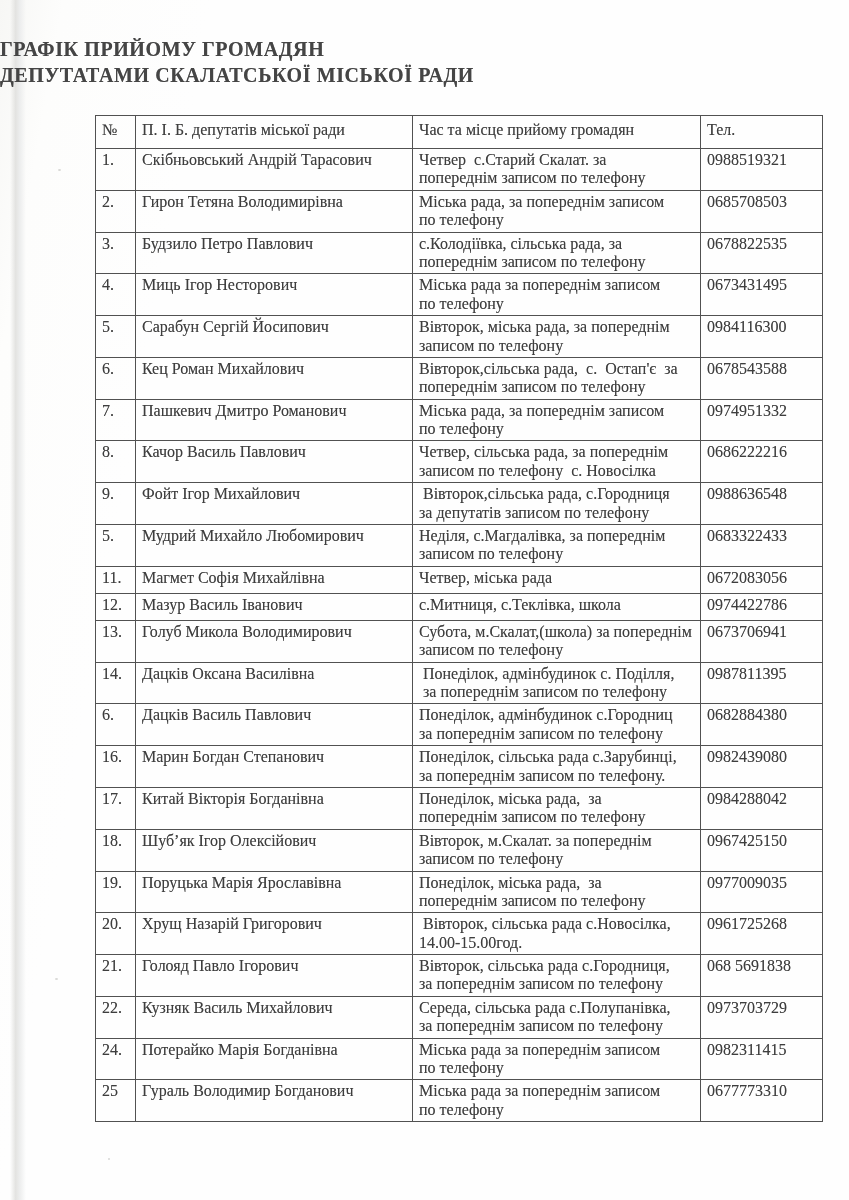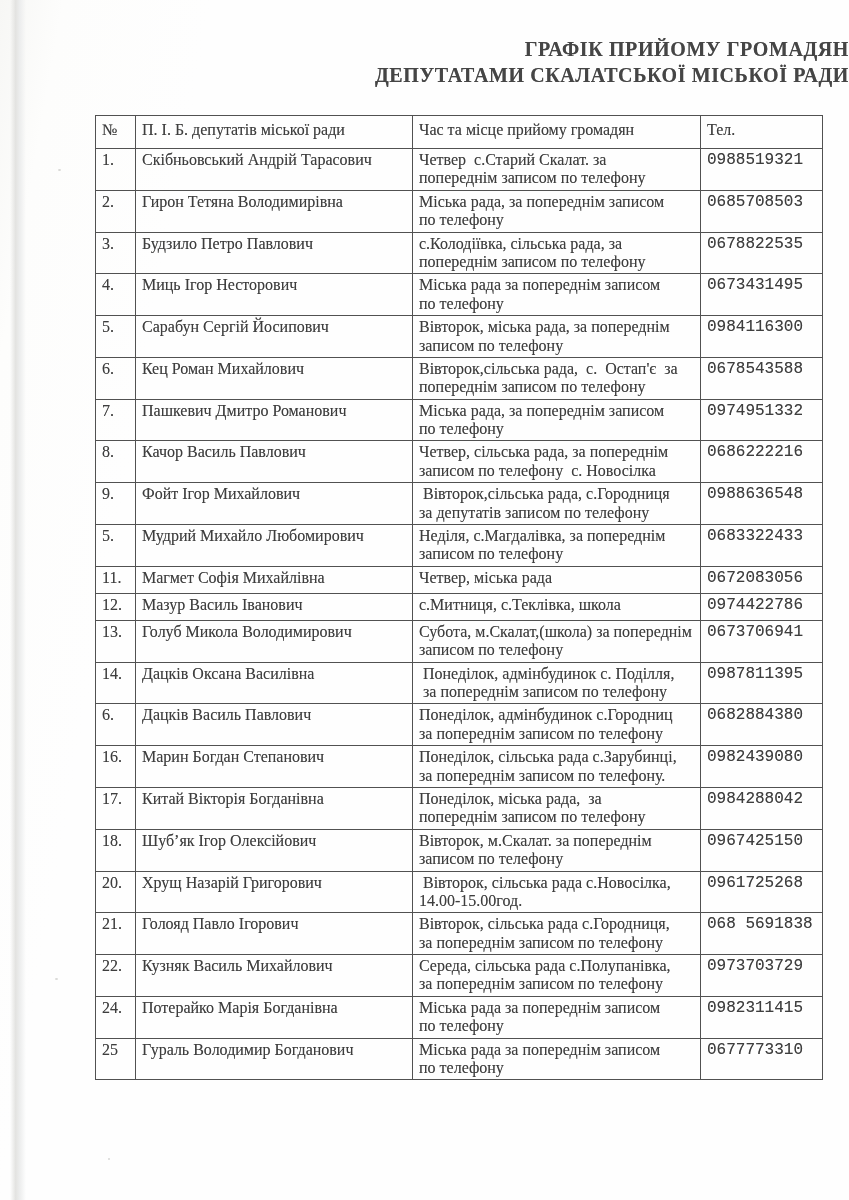--- a/index.html
+++ b/index.html
@@ -32,21 +32,21 @@
     border-radius: 50%;
     width: 3px;
     height: 2px;
     opacity: .55;
   }
   .title {
     position: absolute;
     top: 36px;
     left: 0;
     width: 849px;
-    text-align: right;
+    text-align: left;
     color: #454545;
     font-weight: bold;
     font-size: 20px;
     line-height: 26px;
     letter-spacing: 0.6px;
     text-shadow: 0 0 0.6px rgba(70,70,70,.55);
   }
   table.sched {
     position: absolute;
     left: 95px;
@@ -65,21 +65,21 @@
     padding: 2px 6px 2px 6px;
     font-weight: normal;
     text-align: left;
     overflow: hidden;
   }
   tr.hdr { height: 33px; }
   tr.hdr th { padding-top: 5px; }
   tbody tr { height: 27px; }
   td.c-num { padding-left: 7px; }
   td.c-sched { white-space: pre-wrap; }
-  td.c-phone { text-align: center; padding-top: 3px; font-family: Liberation Mono, monospace; }
+  td.c-phone { text-align: center; padding-top: 3px; }
 </style>
 </head>
 <body>
 
 <div class="page">
   <div class="scan-band"></div>
   <div class="speck" style="left:58px; top:169px;"></div>
   <div class="speck" style="left:55px; top:978px;"></div>
   <div class="speck" style="left:108px; top:1158px; width:2px;"></div>
 
@@ -222,20 +222,27 @@
       <td class="c-phone">0984288042</td>
     </tr>
         <tr>
       <td class="c-num">18.</td>
       <td class="c-name">Шуб’як Ігор Олексійович</td>
       <td class="c-sched">Вівторок, м.Скалат. за попереднім
 записом по телефону</td>
       <td class="c-phone">0967425150</td>
     </tr>
         <tr>
+      <td class="c-num">19.</td>
+      <td class="c-name">Поруцька Марія Ярославівна</td>
+      <td class="c-sched">Понеділок, міська рада,  за
+попереднім записом по телефону</td>
+      <td class="c-phone">0977009035</td>
+    </tr>
+        <tr>
       <td class="c-num">20.</td>
       <td class="c-name">Хрущ Назарій Григорович</td>
       <td class="c-sched"> Вівторок, сільська рада с.Новосілка,
 14.00-15.00год.</td>
       <td class="c-phone">0961725268</td>
     </tr>
         <tr>
       <td class="c-num">21.</td>
       <td class="c-name">Голояд Павло Ігорович</td>
       <td class="c-sched">Вівторок, сільська рада с.Городниця,

